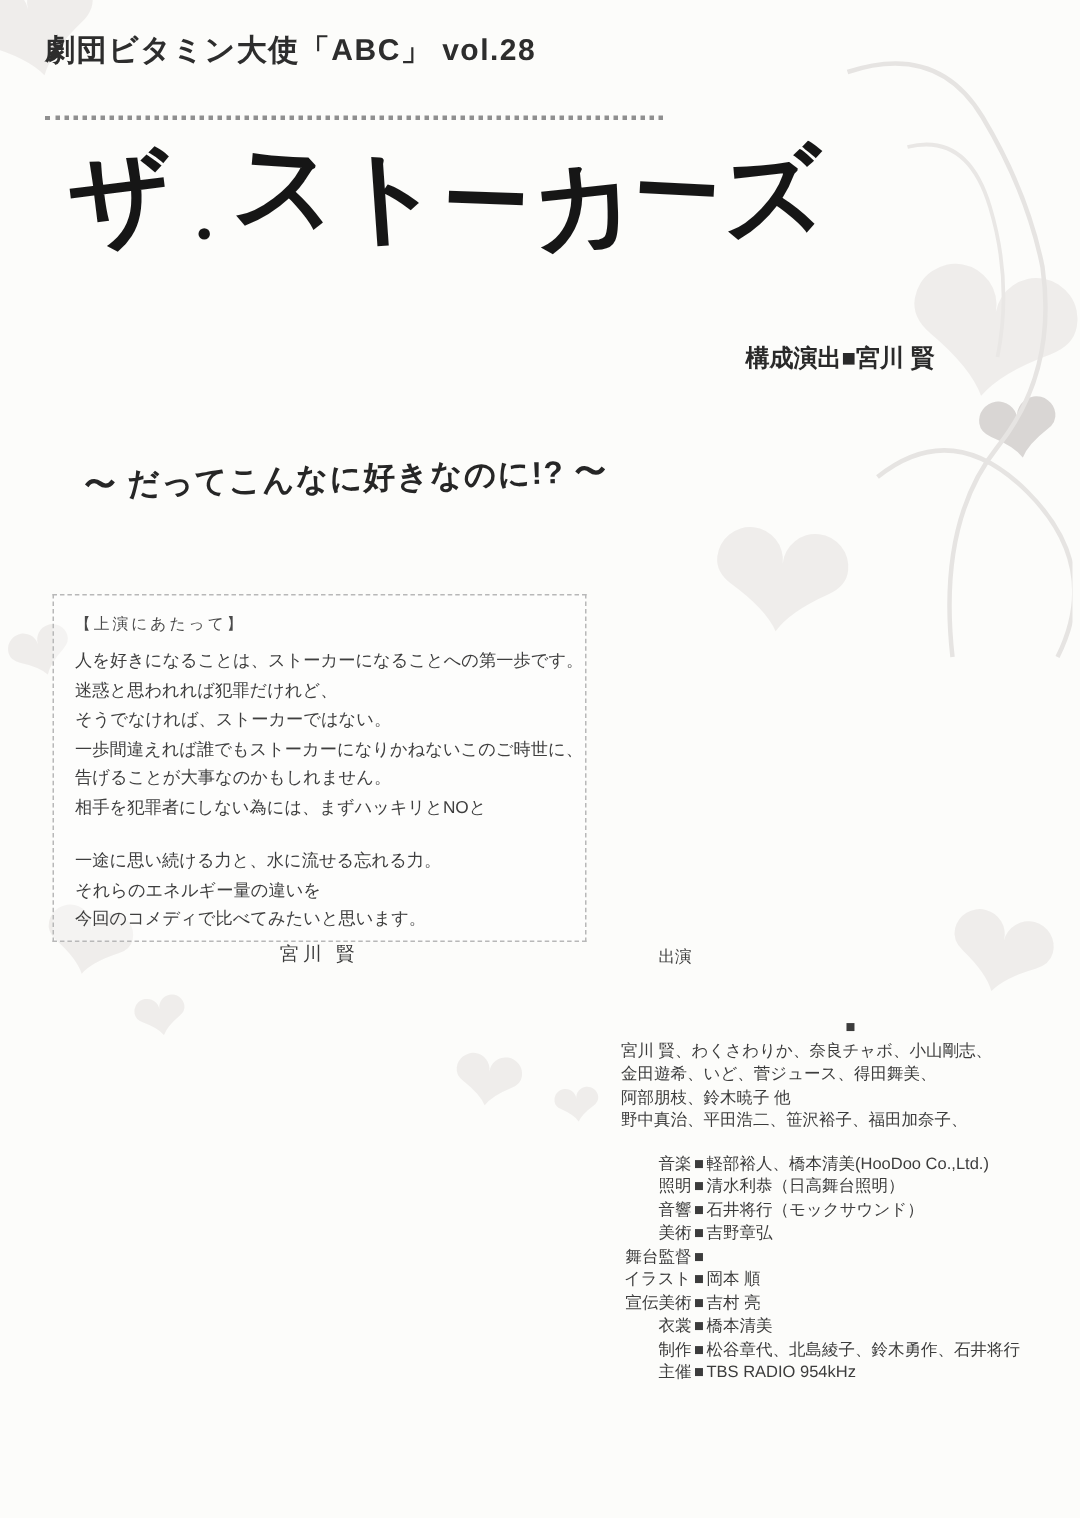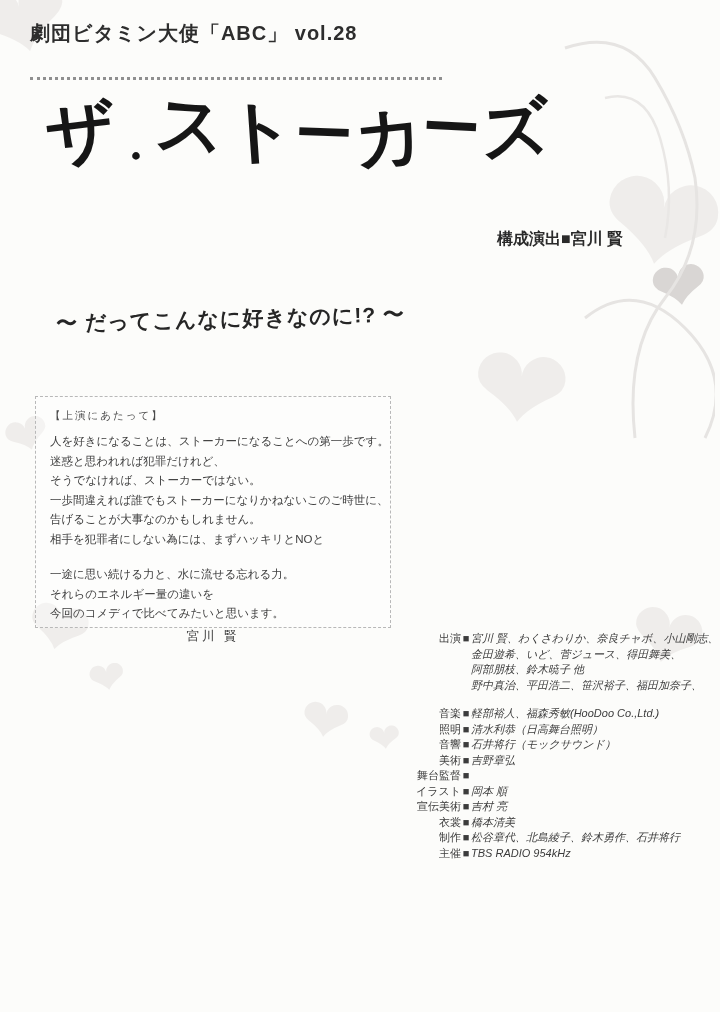--- a/index.html
+++ b/index.html
@@ -18,24 +18,24 @@
   .subtitle{left:56px;top:158px;font-size:21px;font-weight:700;color:#262626;transform:rotate(-1.5deg);letter-spacing:1px;}
   
   .intro-box{left:35px;top:226px;width:356px;height:232px;border:1px dashed #b8b8b8;padding:12px 14px;box-sizing:border-box;background:rgba(255,255,255,.35);}
   .intro-head{font-size:10.5px;letter-spacing:2px;color:#4a4a4a;margin-bottom:9px;}
   .intro-line{font-size:11.5px;line-height:19.5px;white-space:nowrap;color:#3e3e3e;}
   .intro-line.blank{height:16px;}
   .intro-sign{text-align:center;font-size:12.5px;letter-spacing:3px;margin-top:4px;color:#3a3a3a;}
   
   .credits{left:414px;top:229px;width:306px;font-size:11px;line-height:15.5px;color:#3c3c3c;}
   .credit-row{display:flex;}
-  .credit-row.gap{margin-bottom:13px;}
+  .credit-row.gap{margin-bottom:13px;flex-direction:column;}
   .clabel{width:47px;text-align:right;flex:0 0 47px;}
   .csep{flex:0 0 10px;text-align:center;}
-  .cval{flex:1;white-space:nowrap;font-style:italic;}
+  .cval{flex:1;white-space:nowrap;}
   .sketch{left:545px;top:18px;z-index:0;}
 </style>
 </head>
 <body>
 
 <div class="page">
 
   <div class="wm" style="left:-28px;top:-40px;font-size:120px;transform:rotate(-14deg);">❤</div>
   <div class="wm" style="left:598px;top:150px;font-size:150px;transform:rotate(10deg);">❤</div>
   <div class="wm" style="left:650px;top:252px;font-size:70px;color:#d9d6d4;transform:rotate(-8deg);">❤</div>
@@ -84,21 +84,21 @@
           <div>宮川 賢、わくさわりか、奈良チャボ、小山剛志、</div>
           <div>金田遊希、いど、菅ジュース、得田舞美、</div>
           <div>阿部朋枝、鈴木暁子 他</div>
           <div>野中真治、平田浩二、笹沢裕子、福田加奈子、</div>
         </span>
       </div>
       <div class="credit-row">
         <span class="clabel">音楽</span>
         <span class="csep">■</span>
         <span class="cval">
-          <div>軽部裕人、福森秀敏(HooDoo Co.,Ltd.)</div>
+          <div>軽部裕人、橋本清美(HooDoo Co.,Ltd.)</div>
         </span>
       </div>
       <div class="credit-row">
         <span class="clabel">照明</span>
         <span class="csep">■</span>
         <span class="cval">
           <div>清水利恭（日高舞台照明）</div>
         </span>
       </div>
       <div class="credit-row">

